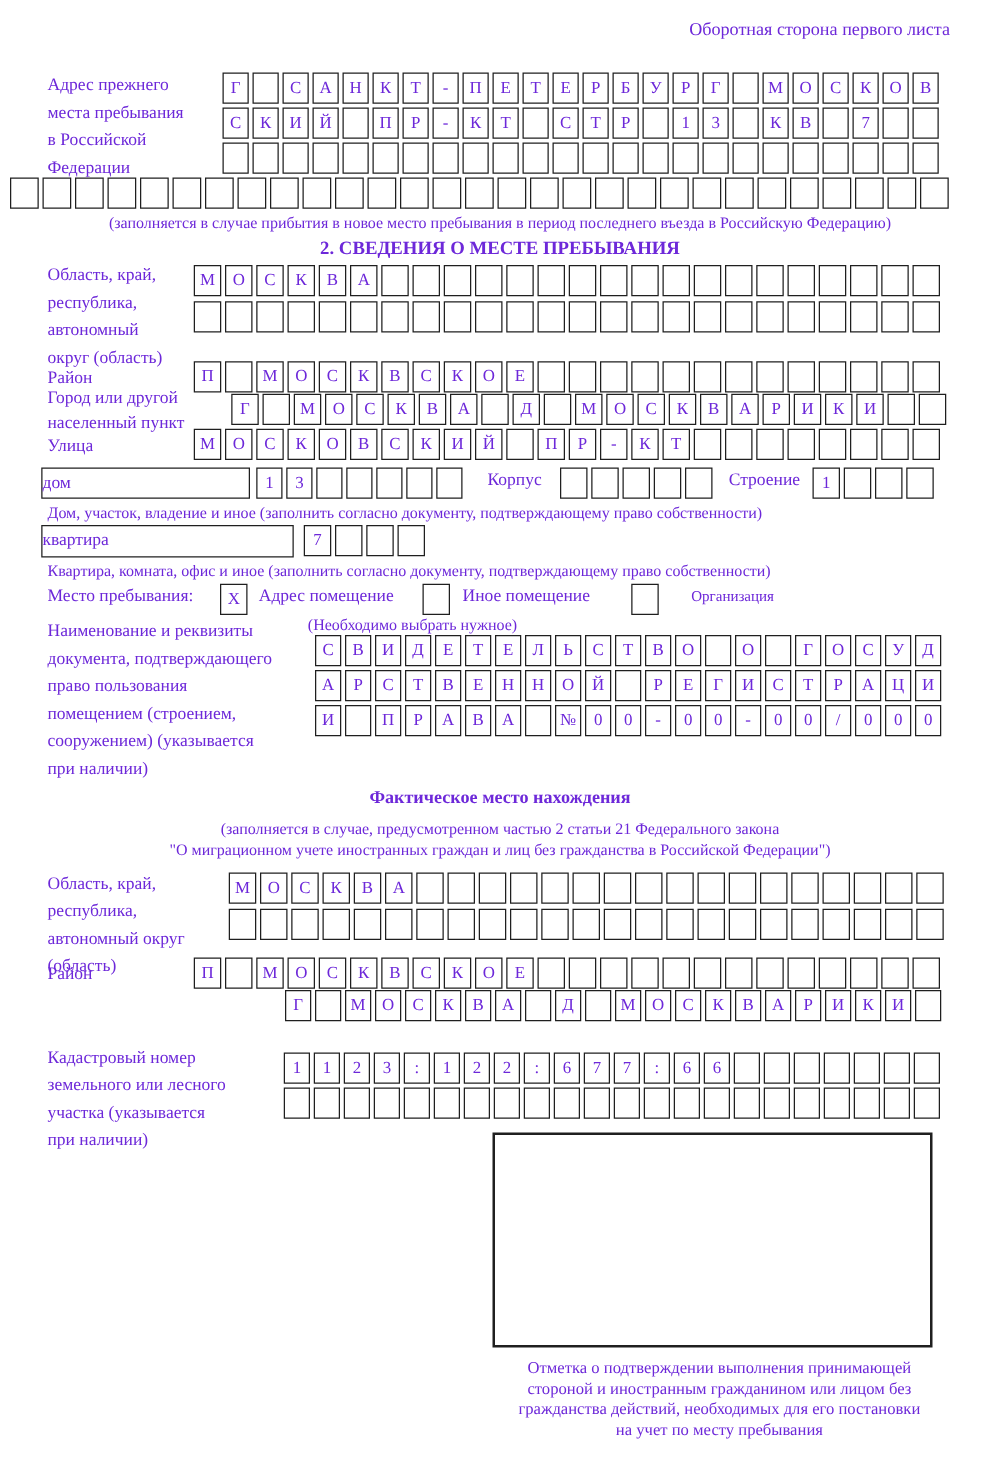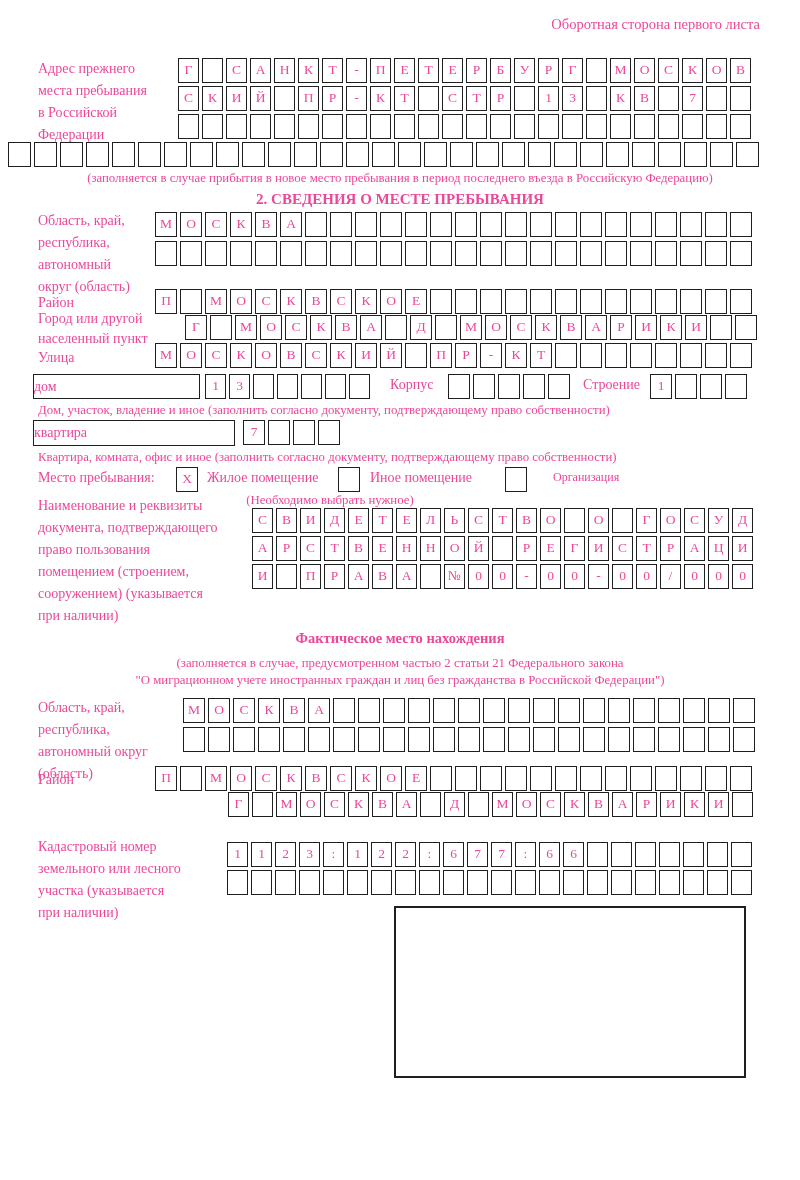--- a/index.html
+++ b/index.html
@@ -1,18 +1,18 @@
 <!DOCTYPE html>
 <html><head>
 <meta charset="utf-8">
 <style>
   html,body { margin:0; padding:0; background:#fff; }
   .page {
     position:relative; width:800px; height:1180px;
-    background:#fff; color:#ec4899; overflow:hidden;
+    background:#fff; color:#6d28d9; overflow:hidden;
     font-family:"Liberation Serif", serif;
   }
   .abs { position:absolute; }
   .lbl { font-size:14px; line-height:22px; white-space:pre-line; }
   .lbl2 { font-size:14px; line-height:20px; white-space:pre-line; }
   .note { font-size:12.8px; white-space:nowrap; }
   .center { text-align:center; width:800px; left:0; }
   .bold { font-weight:bold; }
   .row { white-space:nowrap; }
   .cell {
@@ -75,21 +75,21 @@
   <div class="abs" style="left:583px; top:377px; font-size:14px;">Строение</div>
   <div class="abs row p25" style="left:650px; top:374px;"><span class="cell">1</span><span class="cell"></span><span class="cell"></span><span class="cell"></span></div>
   <div class="abs widebox" style="left:33px; top:420px; width:202px; height:26px; line-height:24px;">квартира</div>
 
   <div class="abs note" style="left:38px; top:403px;">Дом, участок, владение и иное (заполнить согласно документу, подтверждающему право собственности)</div>
   <div class="abs row p25" style="left:243px; top:420px;"><span class="cell">7</span><span class="cell"></span><span class="cell"></span><span class="cell"></span></div>
   <div class="abs note" style="left:38px; top:450px;">Квартира, комната, офис и иное (заполнить согласно документу, подтверждающему право собственности)</div>
 
   <div class="abs" style="left:38px; top:470px; font-size:14px;">Место пребывания:</div>
   <span class="cell abs" style="left:176px; top:467px;">Х</span>
-  <div class="abs" style="left:207px; top:470px; font-size:14px;">Жилое помещение</div>
+  <div class="abs" style="left:207px; top:470px; font-size:14px;">Адрес помещение</div>
   <span class="cell abs" style="left:338px; top:467px;"></span>
   <div class="abs" style="left:370px; top:470px; font-size:14px;">Иное помещение</div>
   <span class="cell abs" style="left:505px; top:467px;"></span>
   <div class="abs" style="left:553px; top:470px; font-size:12px;">Организация</div>
   <div class="abs note" style="left:150px; top:493px; width:360px; text-align:center;">(Необходимо выбрать нужное)</div>
 
   <div class="abs lbl" style="left:38px; top:495px; width:210px;">Наименование и реквизиты
 документа, подтверждающего
 право пользования
 помещением (строением,
@@ -116,14 +116,18 @@
   <div class="abs row p24" style="left:228px; top:792px;"><span class="cell">Г</span><span class="cell"></span><span class="cell">М</span><span class="cell">О</span><span class="cell">С</span><span class="cell">К</span><span class="cell">В</span><span class="cell">А</span><span class="cell"></span><span class="cell">Д</span><span class="cell"></span><span class="cell">М</span><span class="cell">О</span><span class="cell">С</span><span class="cell">К</span><span class="cell">В</span><span class="cell">А</span><span class="cell">Р</span><span class="cell">И</span><span class="cell">К</span><span class="cell">И</span><span class="cell"></span></div>
 
   <div class="abs lbl" style="left:38px; top:836px; width:190px;">Кадастровый номер
 земельного или лесного
 участка (указывается
 при наличии)</div>
   <div class="abs row p24" style="left:227px; top:842px;"><span class="cell">1</span><span class="cell">1</span><span class="cell">2</span><span class="cell">3</span><span class="cell">:</span><span class="cell">1</span><span class="cell">2</span><span class="cell">2</span><span class="cell">:</span><span class="cell">6</span><span class="cell">7</span><span class="cell">7</span><span class="cell">:</span><span class="cell">6</span><span class="cell">6</span><span class="cell"></span><span class="cell"></span><span class="cell"></span><span class="cell"></span><span class="cell"></span><span class="cell"></span><span class="cell"></span></div>
   <div class="abs row p24" style="left:227px; top:870px;"><span class="cell"></span><span class="cell"></span><span class="cell"></span><span class="cell"></span><span class="cell"></span><span class="cell"></span><span class="cell"></span><span class="cell"></span><span class="cell"></span><span class="cell"></span><span class="cell"></span><span class="cell"></span><span class="cell"></span><span class="cell"></span><span class="cell"></span><span class="cell"></span><span class="cell"></span><span class="cell"></span><span class="cell"></span><span class="cell"></span><span class="cell"></span><span class="cell"></span></div>
 
   <div class="abs stamp" style="left:394px; top:906px; width:352px; height:172px;"></div>
+  <div class="abs caption" style="left:378px; top:1086px; width:395px;">Отметка о подтверждении выполнения принимающей
+стороной и иностранным гражданином или лицом без
+гражданства действий, необходимых для его постановки
+на учет по месту пребывания</div>
 
 </div>
 
 </body></html>

